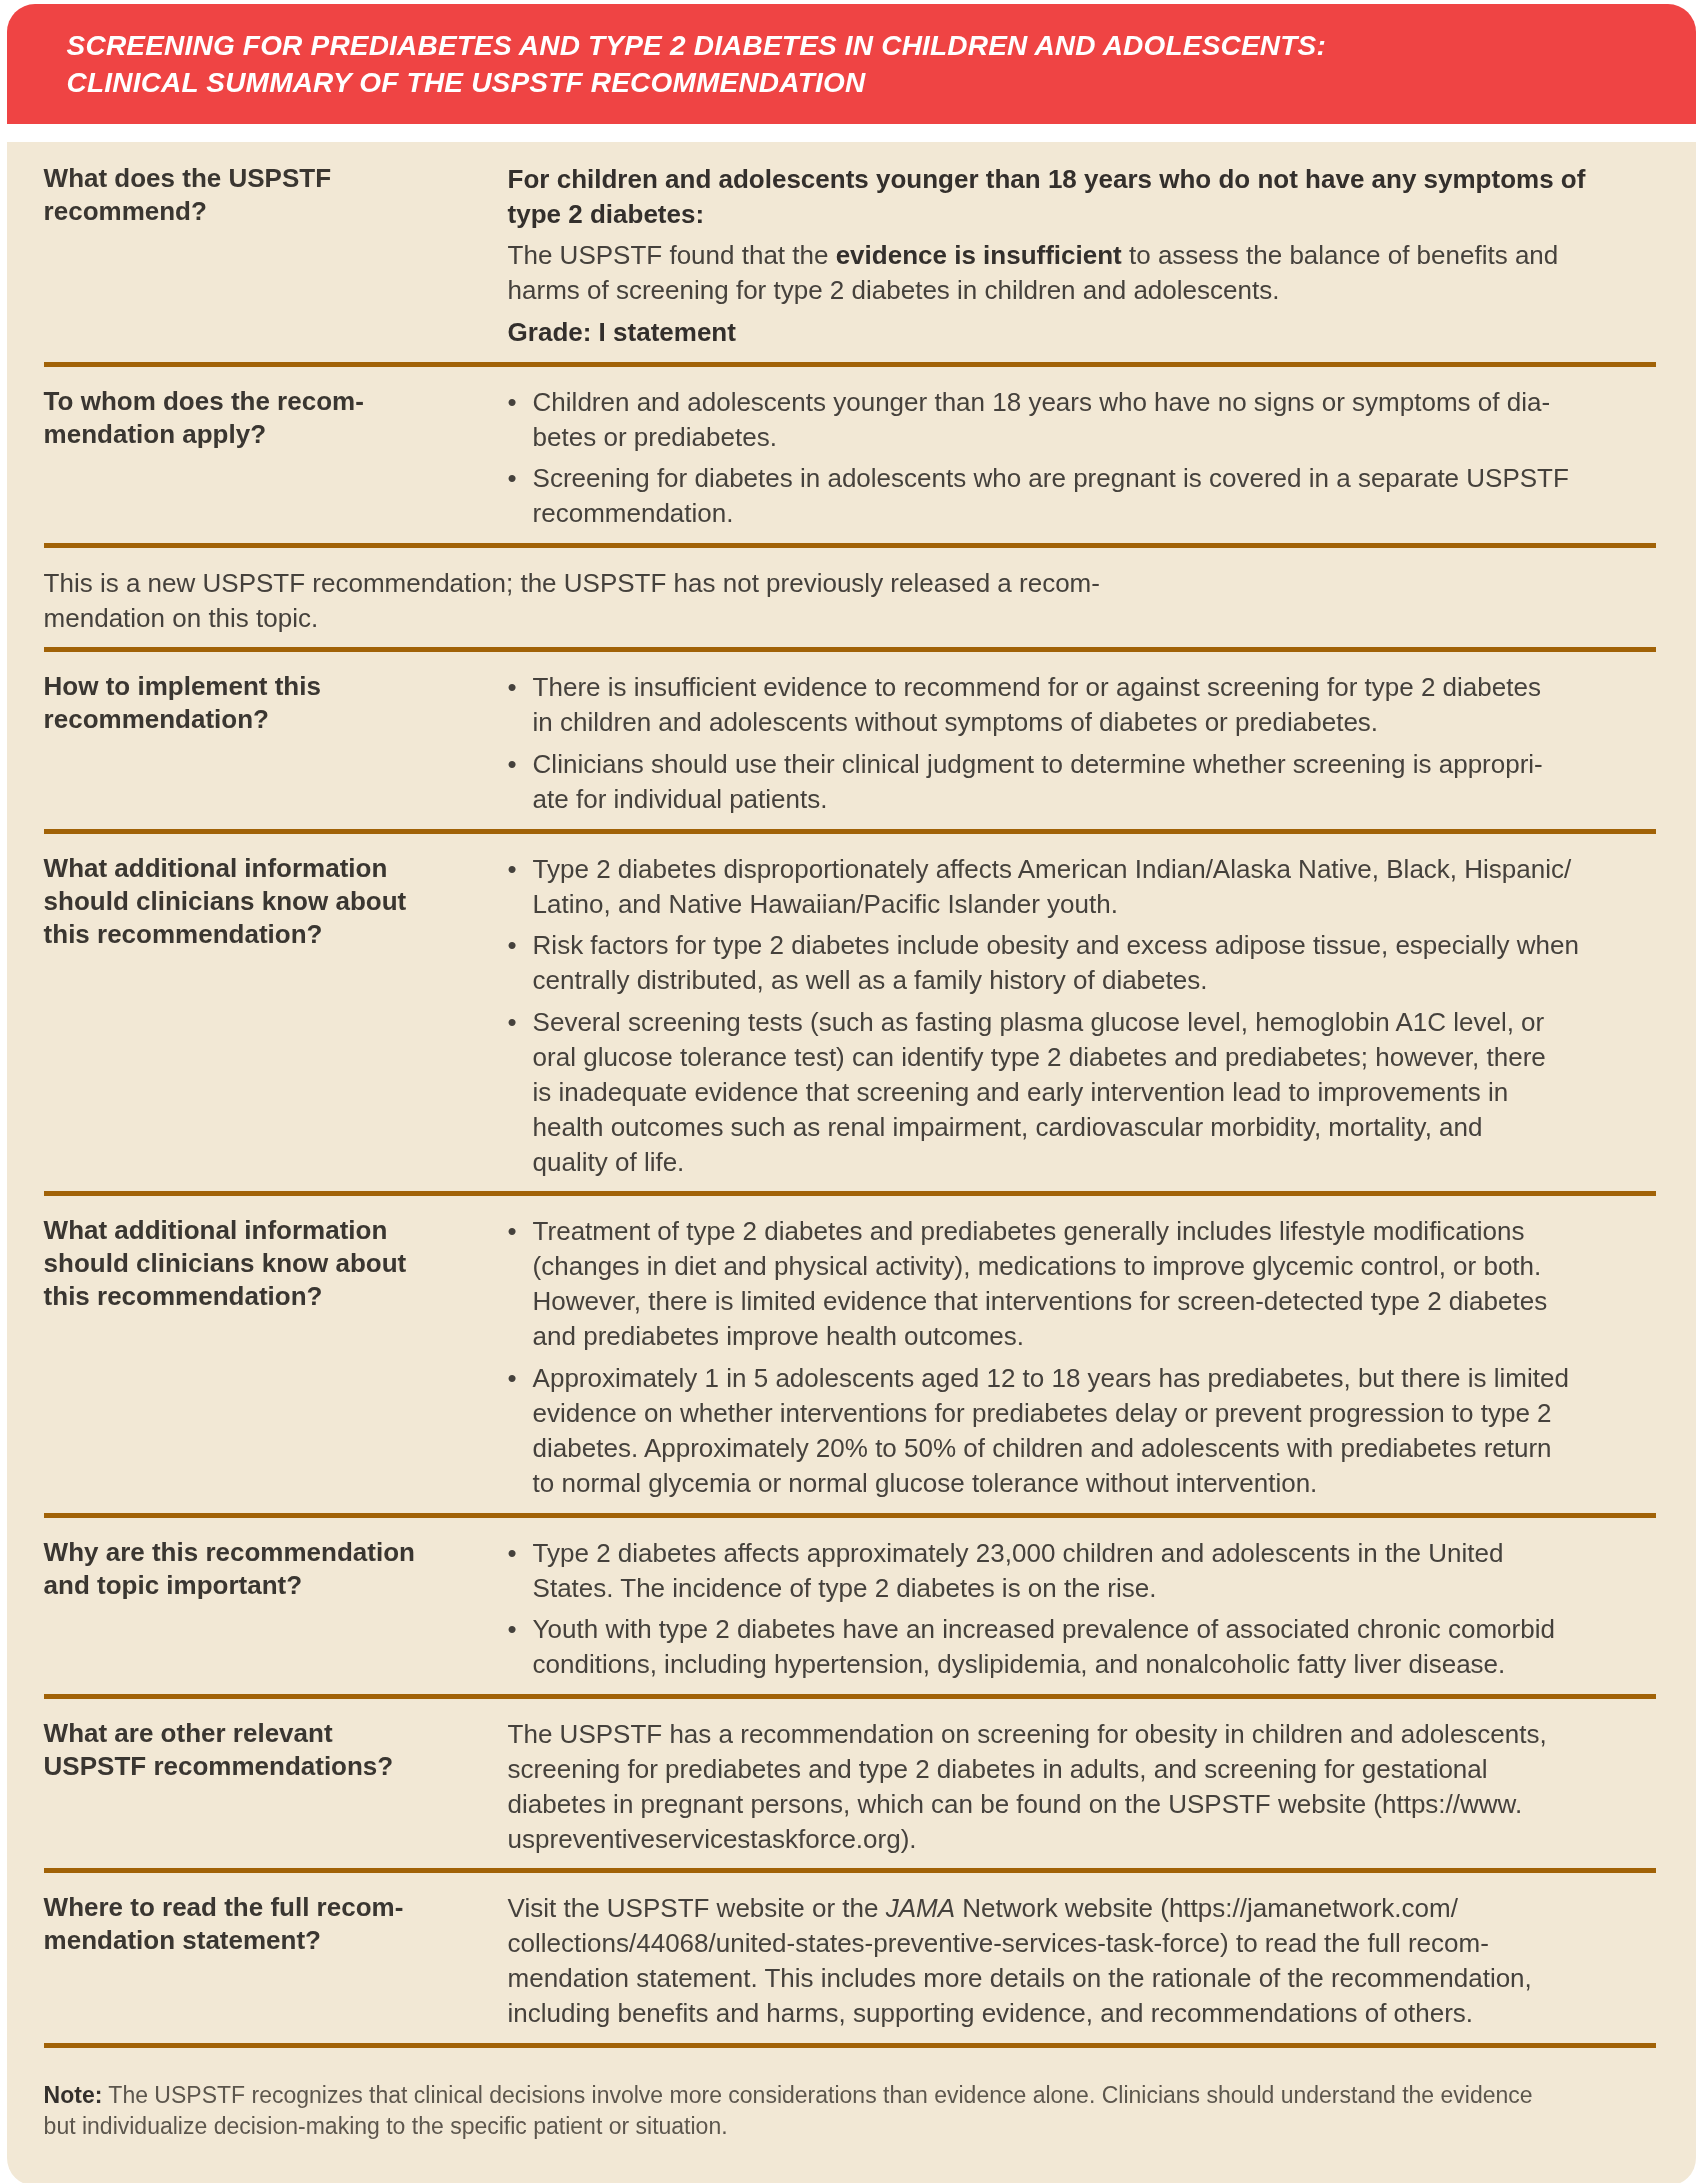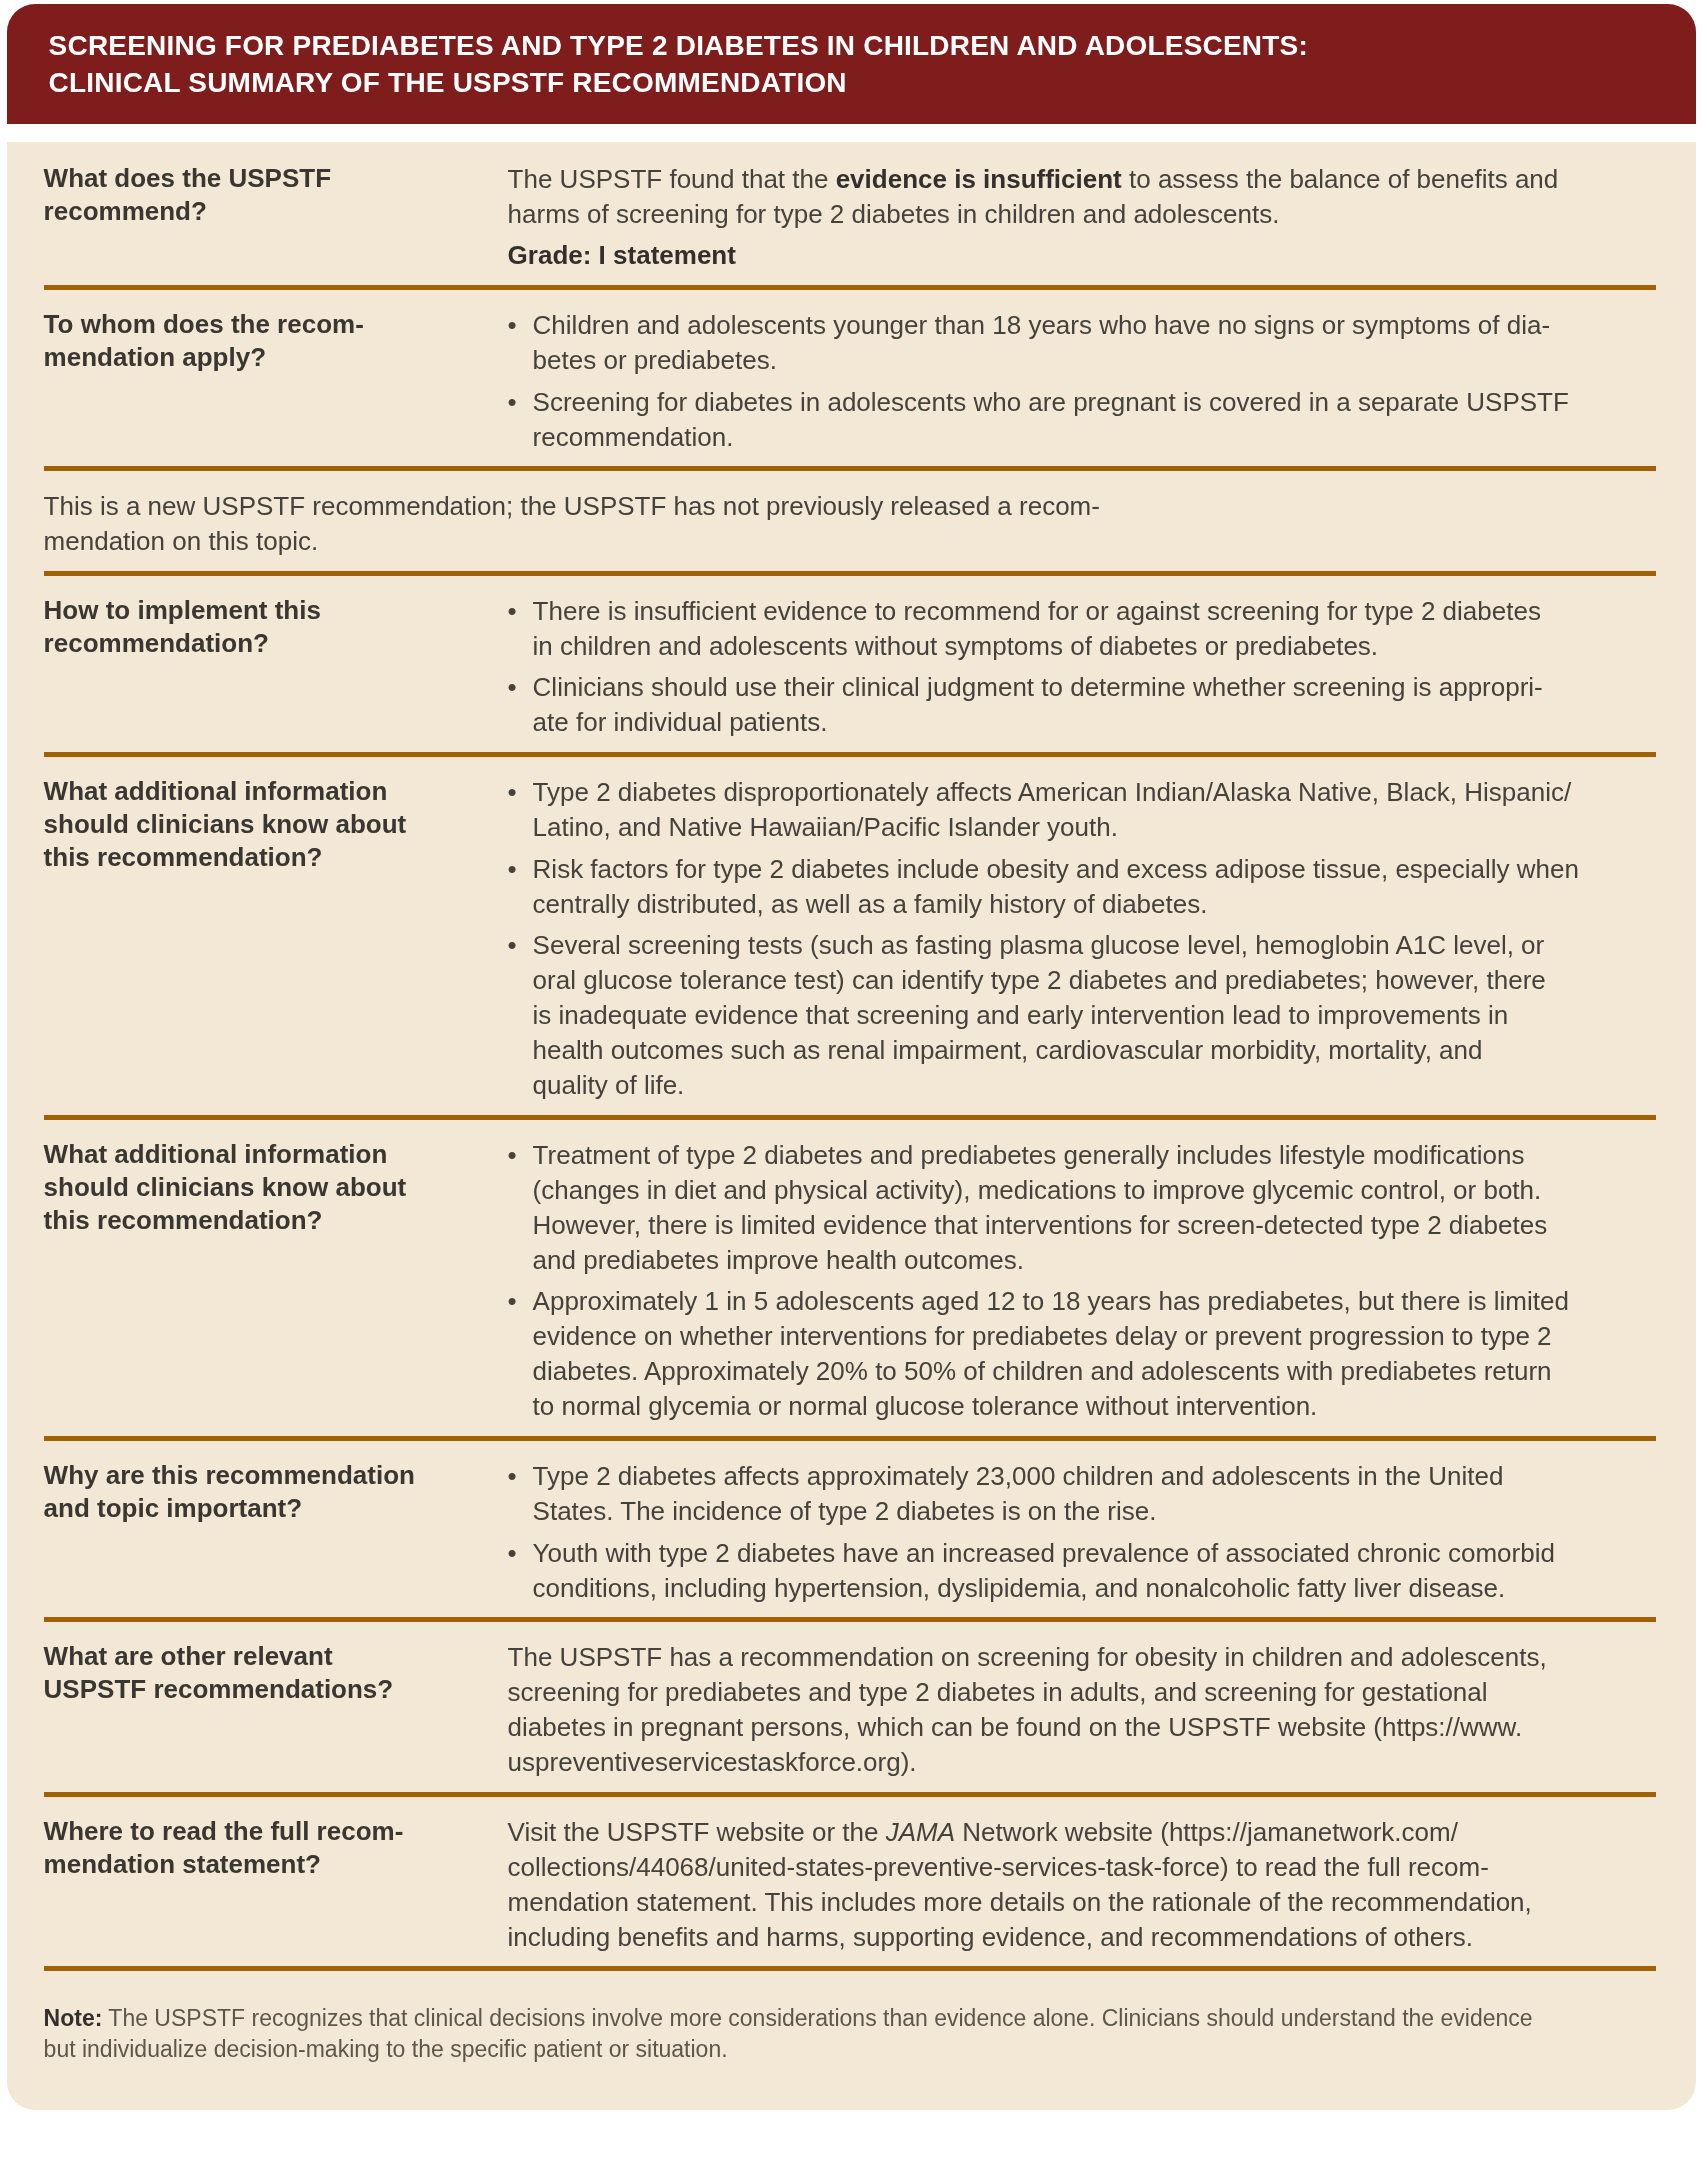--- a/index.html
+++ b/index.html
@@ -4,28 +4,29 @@
 <style>
   html,body{margin:0;padding:0;background:#ffffff;}
   .page{
     width:1702px;
     box-sizing:border-box;
     padding:4.1px 5.8px 5px 6.6px;
     background:#ffffff;
     font-family:"Liberation Sans", sans-serif;
   }
   .hdr{
-    background:#7f1d1d;
+    background:#ef4444;
     border-radius:28px 28px 0 0;
     min-height:120px;
     display:flex;
     align-items:center;
     box-sizing:border-box;
-    padding:15px 42px;
+    padding:15px 60px;
     margin-bottom:18px;
+    font-style:italic;
   }
   .hdr .title{
     color:#ffffff;
     font-size:28px;
     font-weight:bold;
     line-height:37px;
     letter-spacing:0.2px;
     white-space:pre-line;
     margin:0;
   }
@@ -84,20 +85,22 @@
     <h1 class="title">SCREENING FOR PREDIABETES AND TYPE 2 DIABETES IN CHILDREN AND ADOLESCENTS:
 CLINICAL SUMMARY OF THE USPSTF RECOMMENDATION</h1>
   </div>
 
   <div class="tbl">
 
     <div class="row">
       <div class="q">What does the USPSTF
 recommend?</div>
       <div class="a">
+        <p class="para b">For children and adolescents younger than 18 years who do not have any symptoms of
+type 2 diabetes:</p>
         <p class="para"><span>The USPSTF found that the </span><span class="b">evidence is insufficient</span><span> to assess the balance of benefits and
 harms of screening for type 2 diabetes in children and adolescents.</span></p>
         <p class="para b">Grade: I statement</p>
       </div>
     </div>
 
     <div class="row">
       <div class="q">To whom does the recom-
 mendation apply?</div>
       <div class="a">

